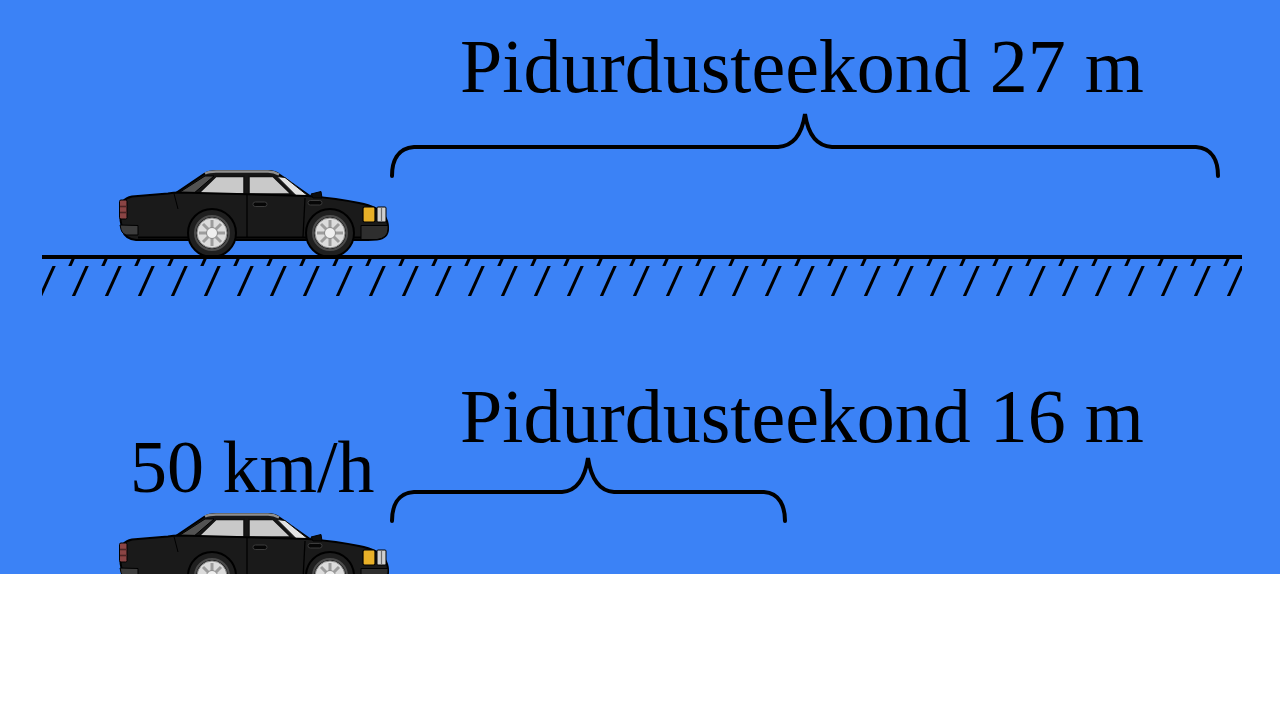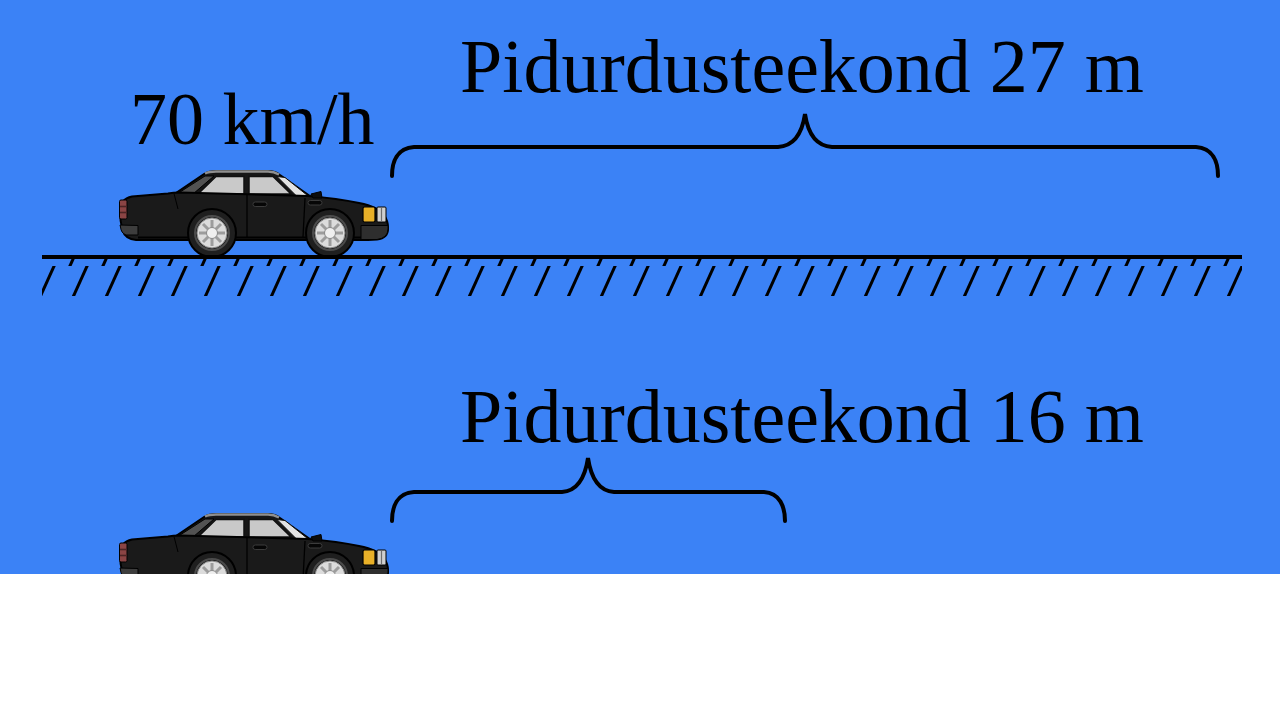--- a/index.html
+++ b/index.html
@@ -125,16 +125,16 @@
                C780,493 785,507 785,521" fill="none" stroke="#000" stroke-width="4" stroke-linecap="round"></path>
       <use href="#sedan" xlink:href="#sedan" x="118" y="512" width="272" height="88"></use>
       <g>
         <line x1="42" y1="600" x2="1242" y2="600" stroke="#000" stroke-width="4"></line>
         <rect x="42" y="602" width="1200" height="37" fill="url(#hatch)"></rect>
       </g>
     </g>
   </svg>
 
   <div class="label label-dist" id="dist-top">Pidurdusteekond 27 m</div>
-  <div class="label label-speed" id="speed-top">70 km/h</div>
   <div class="label label-dist" id="dist-bottom">Pidurdusteekond 16 m</div>
+  <div class="label label-speed" id="speed-bottom">50 km/h</div>
 
 </div>
 
 </body></html>

